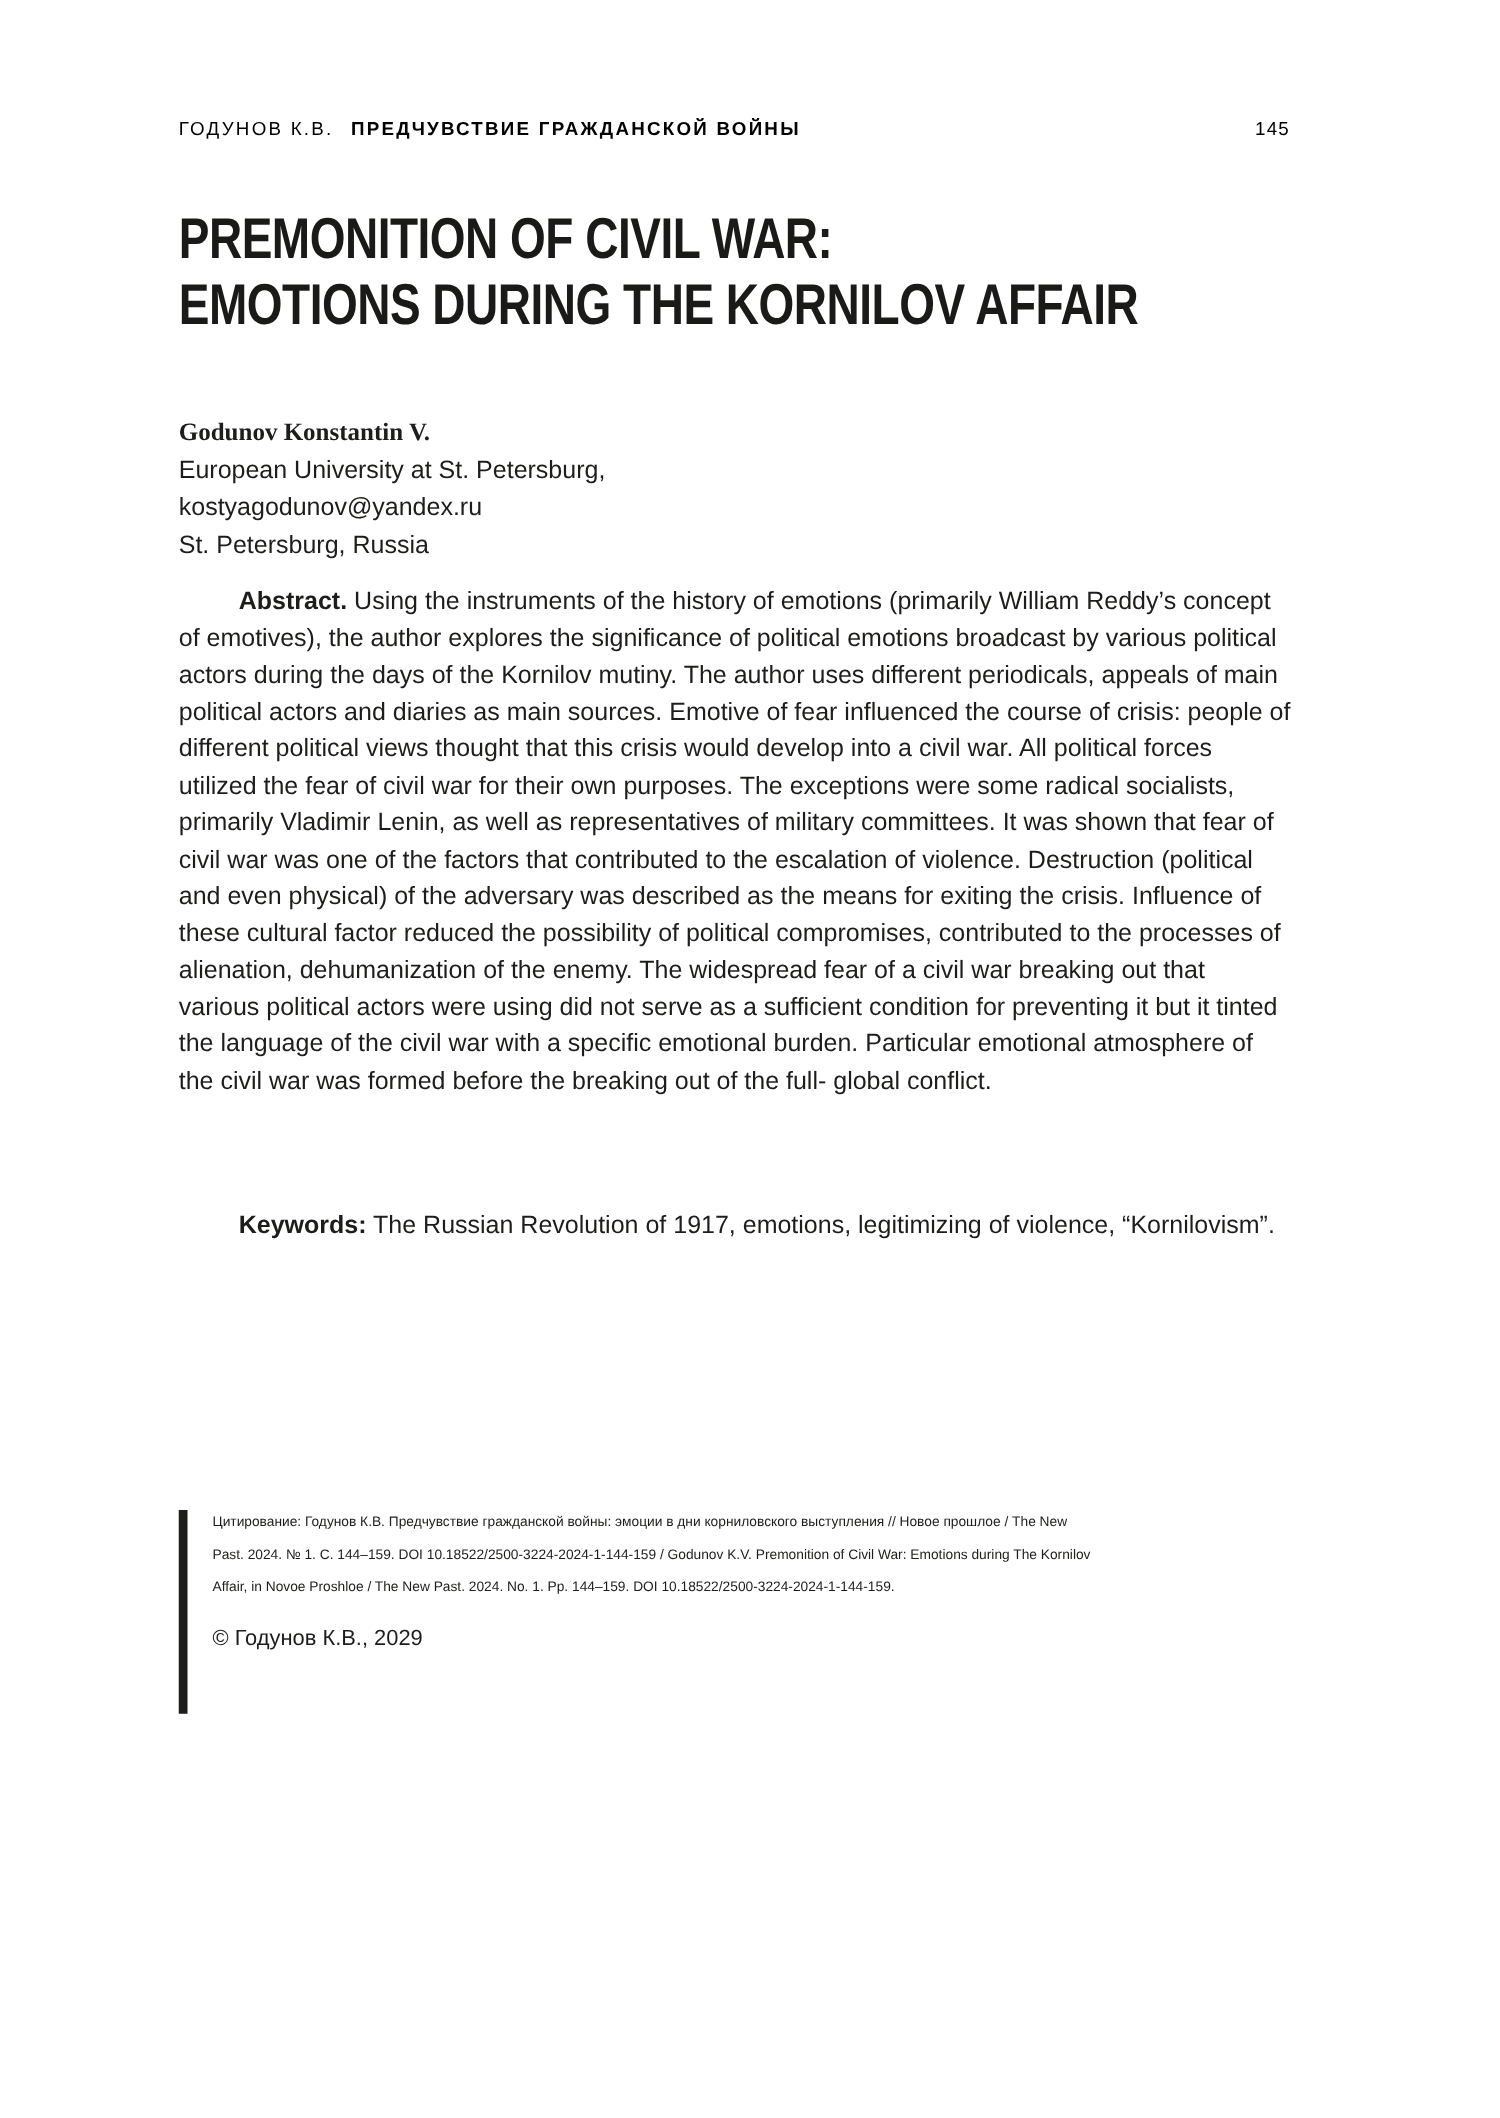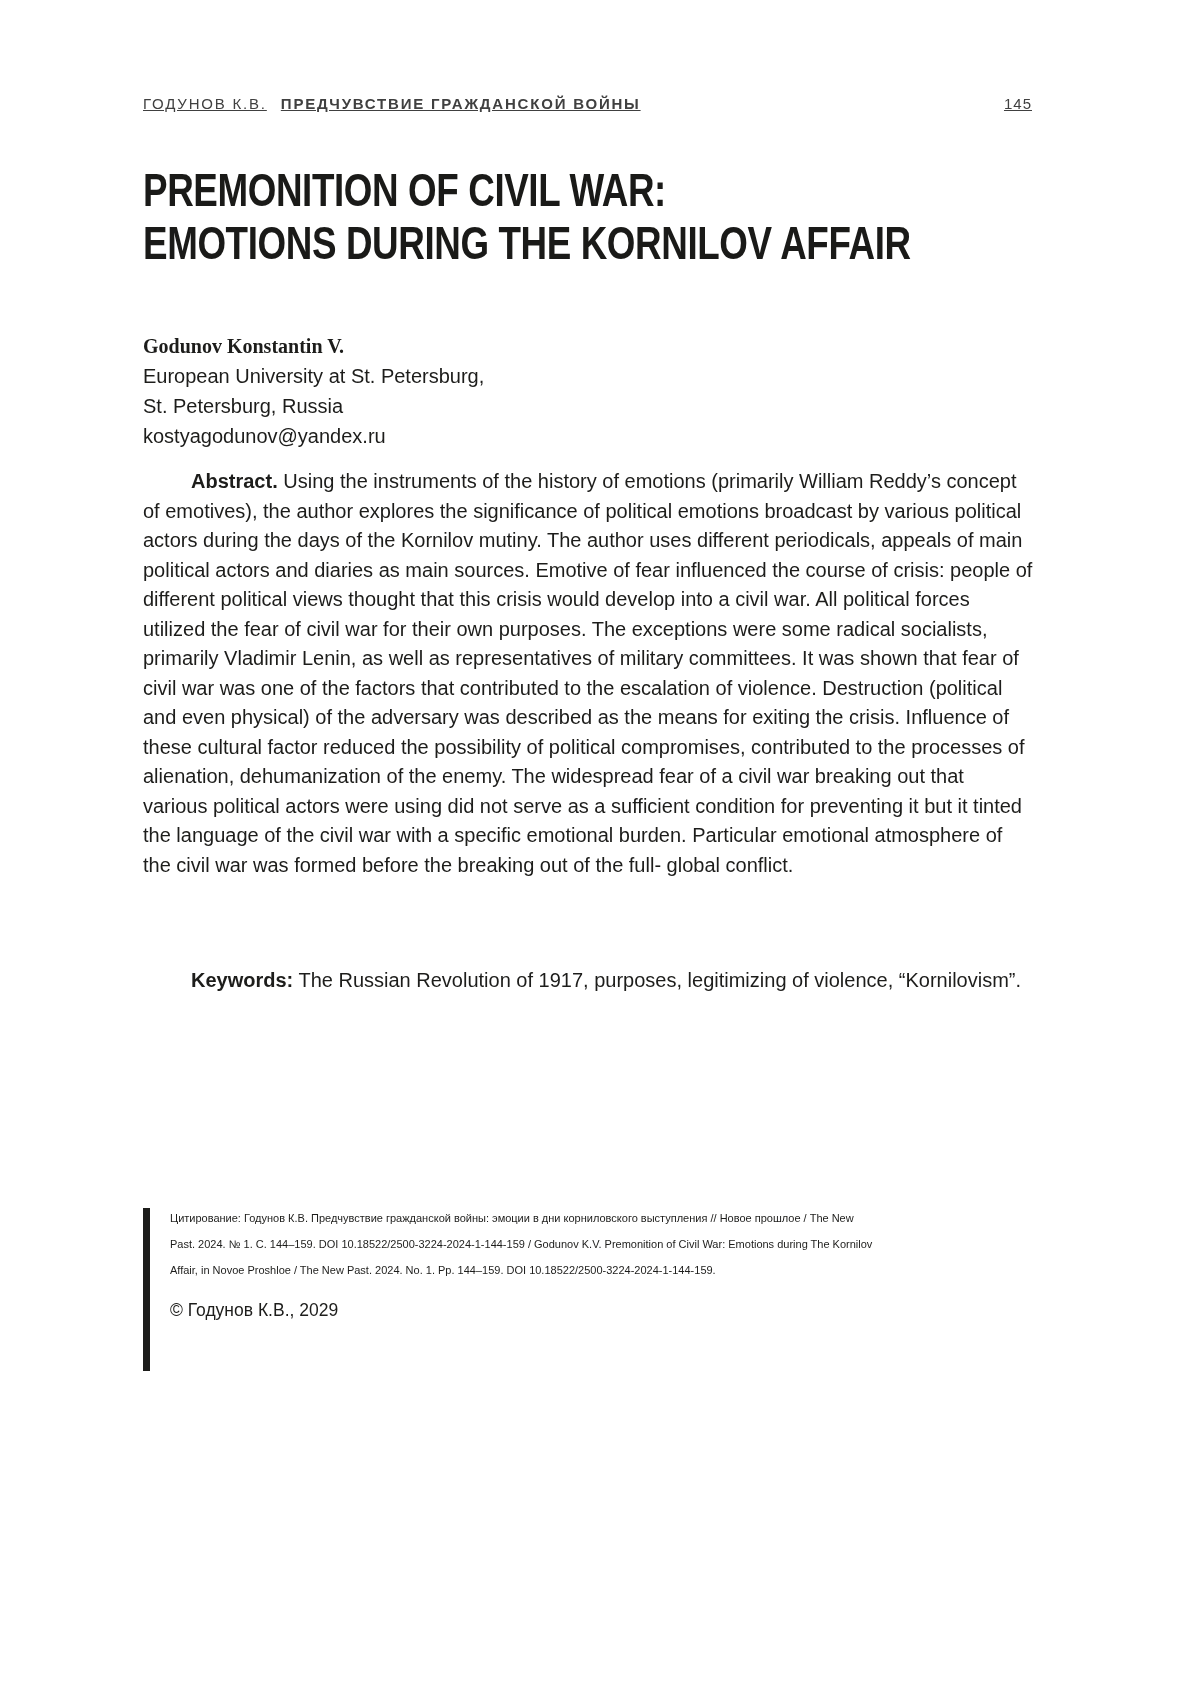--- a/index.html
+++ b/index.html
@@ -22,22 +22,21 @@
   .running-header {
     position: absolute;
     top: 95px;
     left: 143px;
     right: 168px;
     display: flex;
     justify-content: space-between;
     align-items: baseline;
     font-size: 15px;
     letter-spacing: 1.8px;
-    color: #404040;
-    text-decoration: underline;
+    color: #000000;
   }
   .rh-left { white-space: nowrap; }
   .rh-author { font-weight: 400; margin-right: 14px; }
   .rh-title  { font-weight: 700; }
   .rh-page   { font-weight: 400; letter-spacing: 1px; }
 
   
   .article-title {
     position: absolute;
     left: 143px;
@@ -128,32 +127,32 @@
   </header>
 
   <h1 class="article-title">
     <span>PREMONITION OF CIVIL WAR:</span>
     <span>EMOTIONS DURING THE KORNILOV AFFAIR</span>
   </h1>
 
   <div class="author-block">
     <div class="author-name">Godunov Konstantin V.</div>
     <div>European University at St. Petersburg,</div>
+    <div>kostyagodunov@yandex.ru</div>
     <div>St. Petersburg, Russia</div>
-    <div>kostyagodunov@yandex.ru</div>
   </div>
 
   <p class="abstract">
     <b class="bold-label">Abstract.</b>
     <span>Using the instruments of the history of emotions (primarily William Reddy’s concept of emotives), the author explores the significance of political emotions broadcast by various political actors during the days of the Kornilov mutiny. The author uses different periodicals, appeals of main political actors and diaries as main sources. Emotive of fear influenced the course of crisis: people of different political views thought that this crisis would develop into a civil war. All political forces utilized the fear of civil war for their own purposes. The exceptions were some radical socialists, primarily Vladimir Lenin, as well as representatives of military committees. It was shown that fear of civil war was one of the factors that contributed to the escalation of violence. Destruction (political and even physical) of the adversary was described as the means for exiting the crisis. Influence of these cultural factor reduced the possibility of political compromises, contributed to the processes of alienation, dehumanization of the enemy. The widespread fear of a civil war breaking out that various political actors were using did not serve as a sufficient condition for preventing it but it tinted the language of the civil war with a specific emotional burden. Particular emotional atmosphere of the civil war was formed before the breaking out of the full- global conflict.</span>
   </p>
 
   <p class="keywords">
     <b class="bold-label">Keywords:</b>
-    <span>The Russian Revolution of 1917, purposes, legitimizing of violence, “Kornilovism”.</span>
+    <span>The Russian Revolution of 1917, emotions, legitimizing of violence, “Kornilovism”.</span>
   </p>
 
   <div class="citation-block">
     <div class="citation-bar"></div>
     <p class="citation-text">Цитирование: Годунов К.В. Предчувствие гражданской войны: эмоции в дни корниловского выступления // Новое прошлое / The New Past. 2024. № 1. С. 144–159. DOI 10.18522/2500-3224-2024-1-144-159 / Godunov K.V. Premonition of Civil War: Emotions during The Kornilov Affair, in Novoe Proshloe / The New Past. 2024. No. 1. Pp. 144–159. DOI 10.18522/2500-3224-2024-1-144-159.</p>
     <p class="copyright">© Годунов К.В., 2029</p>
   </div>
 
 </div>
 

